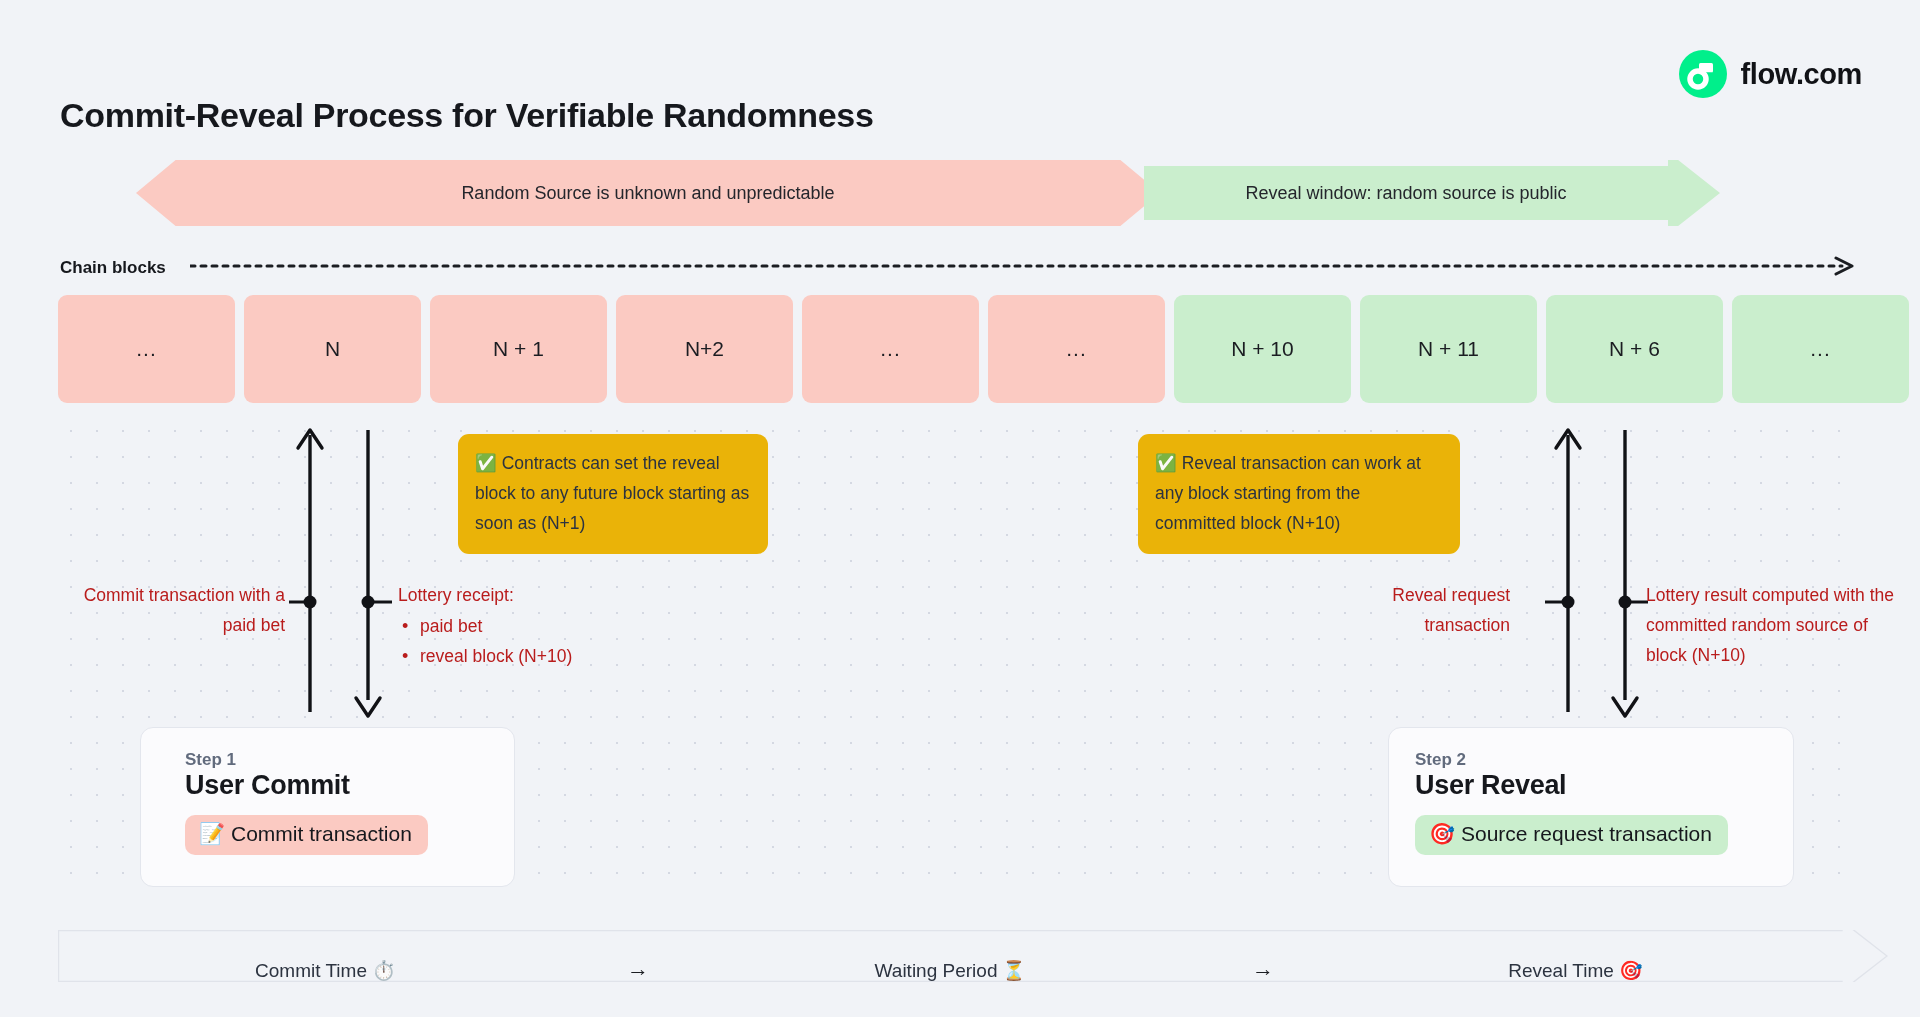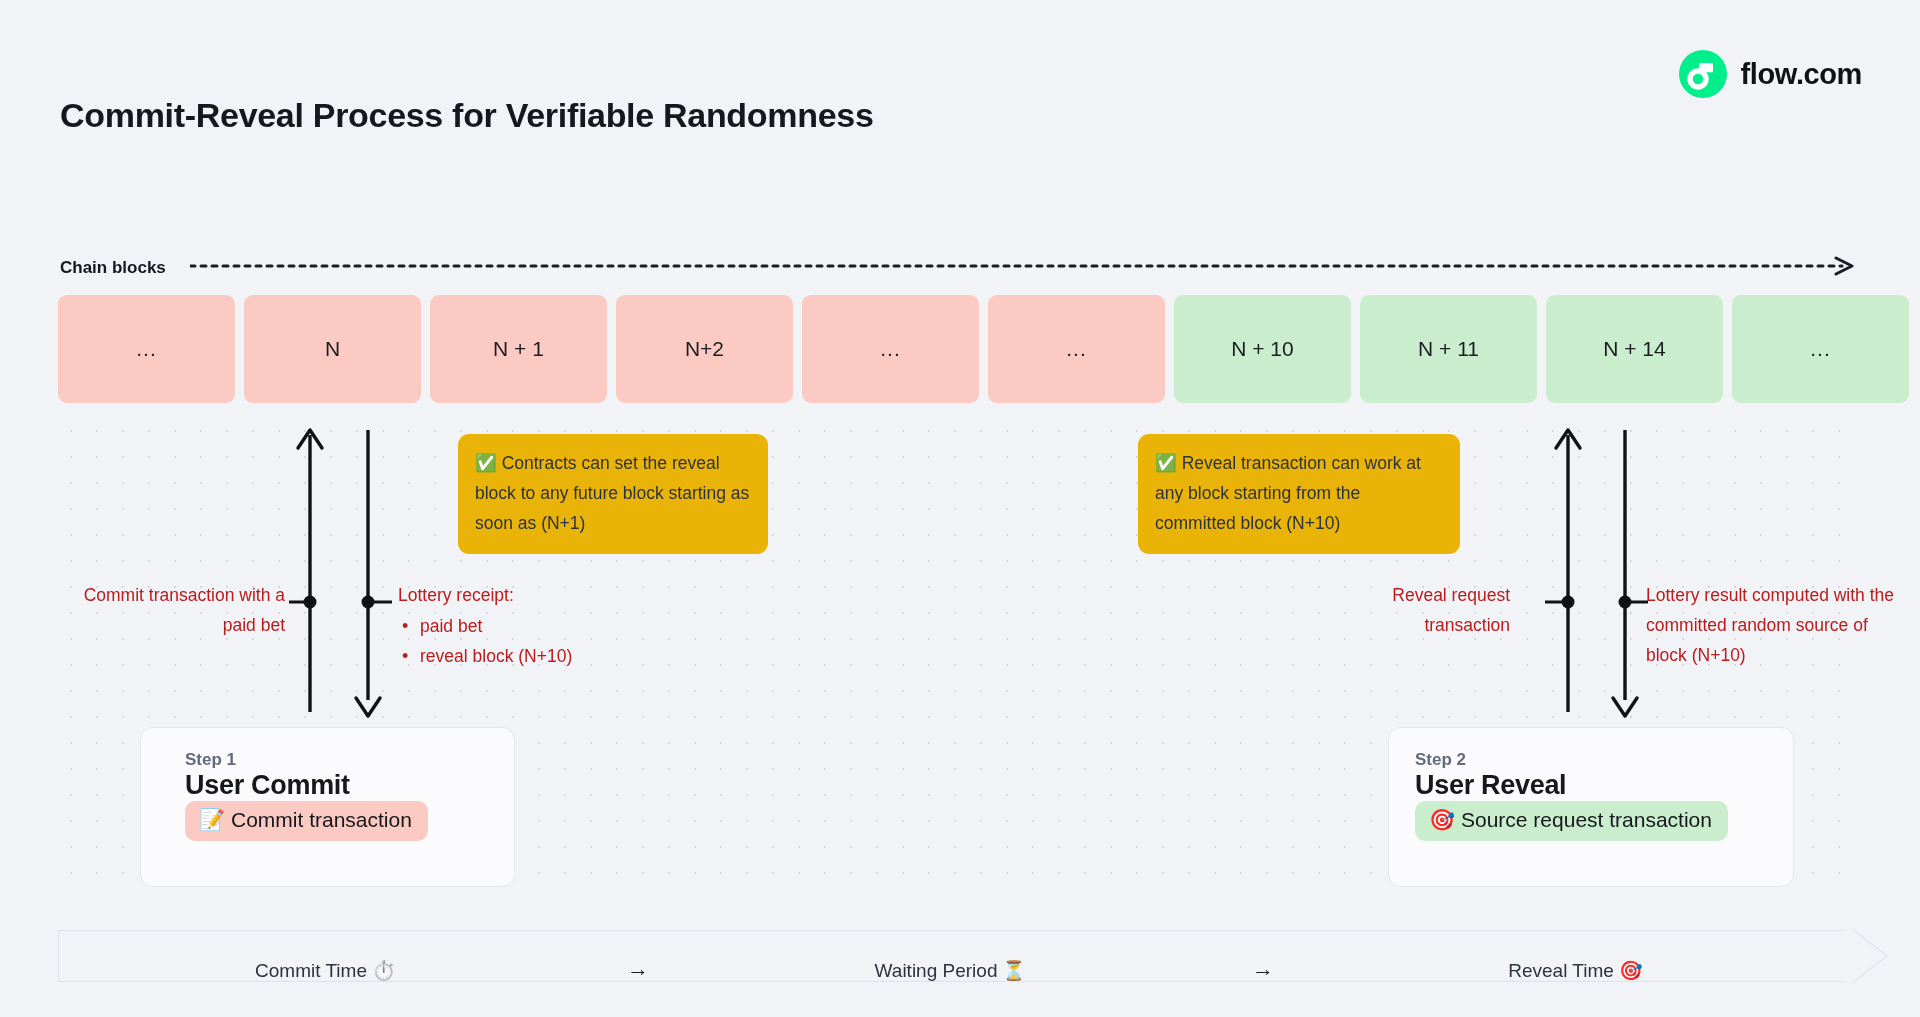--- a/index.html
+++ b/index.html
@@ -88,21 +88,21 @@
   
   .step-card {
     position: absolute; background: #fbfbfd; border: 1px solid #e3e6ed;
     border-radius: 13px; padding: 22px 26px 26px 26px;
   }
   #step-1 { left: 140px; top: 727px; width: 375px; height: 160px; padding-left: 44px; }
   #step-2 { left: 1388px; top: 727px; width: 406px; height: 160px; }
   .step-kicker { font-size: 17px; font-weight: 700; color: #616b7d; }
   .step-title  { font-size: 27px; font-weight: 700; color: #16181d; letter-spacing: -0.3px; }
   .step-pill {
-    display: inline-block; padding: 7px 16px 9px 14px;
+    display: inline-block; margin-top: 14px; padding: 7px 16px 9px 14px;
     border-radius: 10px; font-size: 21px; color: #16181d; white-space: nowrap;
   }
   .step-pill.pink  { background: #fbcac2; }
   .step-pill.green { background: #caeecd; }
 
   
   .footbar { position: absolute; left: 58px; top: 930px; width: 1830px; height: 52px; }
   .footbar-svg { position: absolute; left: 0; top: 0; }
   .foot-items {
     position: absolute; left: 0; top: 0; width: 1785px; height: 52px;
@@ -124,20 +124,32 @@
     <div class="brand-mark">
       <svg width="48" height="48" viewBox="0 0 48 48" aria-hidden="true">
         <rect x="20" y="13" width="14" height="9.5" rx="1.5" fill="#ffffff"></rect>
         <rect x="24.5" y="22.5" width="9.5" height="9.5" rx="1.5" fill="#00ef8b"></rect>
         <circle cx="19" cy="29" r="8" fill="none" stroke="#ffffff" stroke-width="5.5"></circle>
       </svg>
     </div>
     <div class="brand-name">flow.com</div>
   </div>
 
+  <div class="banner-row">
+    <svg class="banner-svg" width="1920" height="66" aria-hidden="true">
+      <polygon points="196,0 1100,0 1100,-17 1160,33 1100,83 1100,66 196,66 196,83 136,33 196,-17" fill="#fbcac2"></polygon>
+      <polygon points="1144,6 1668,6 1668,-8 1720,33 1668,74 1668,60 1144,60" fill="#caeecd"></polygon>
+    </svg>
+    <div style="position:absolute;left:196px;top:0;width:904px;height:66px;">
+      <div class="banner-label">Random Source is unknown and unpredictable</div>
+    </div>
+    <div style="position:absolute;left:1144px;top:0;width:524px;height:66px;">
+      <div class="banner-label">Reveal window: random source is public</div>
+    </div>
+  </div>
 
   <div class="chain-label">Chain blocks</div>
   <svg class="chain-line" width="1680" height="20" aria-hidden="true">
     <line x1="0" y1="10" x2="1652" y2="10" stroke="#1b1d22" stroke-width="3" stroke-dasharray="5 6" stroke-linecap="round"></line>
     <polyline points="1646,2 1662,10 1646,18" fill="none" stroke="#1b1d22" stroke-width="3" stroke-linecap="round" stroke-linejoin="round"></polyline>
   </svg>
 
   <div class="blocks">
     <div class="block pink">
         <span class="dots">...</span>
@@ -157,21 +169,21 @@
     <div class="block pink">
         <span class="dots">...</span>
       </div>
     <div class="block green">
         <span>N + 10</span>
       </div>
     <div class="block green">
         <span>N + 11</span>
       </div>
     <div class="block green">
-        <span>N + 14</span>
+        <span>N + 6</span>
       </div>
     <div class="block green">
         <span class="dots">...</span>
       </div>
   </div>
 
   <div class="dotgrid"></div>
 
   <svg class="arrow-svg" width="1920" height="1017" aria-hidden="true">
     <g stroke="#111216" stroke-width="3.4" fill="#111216">

